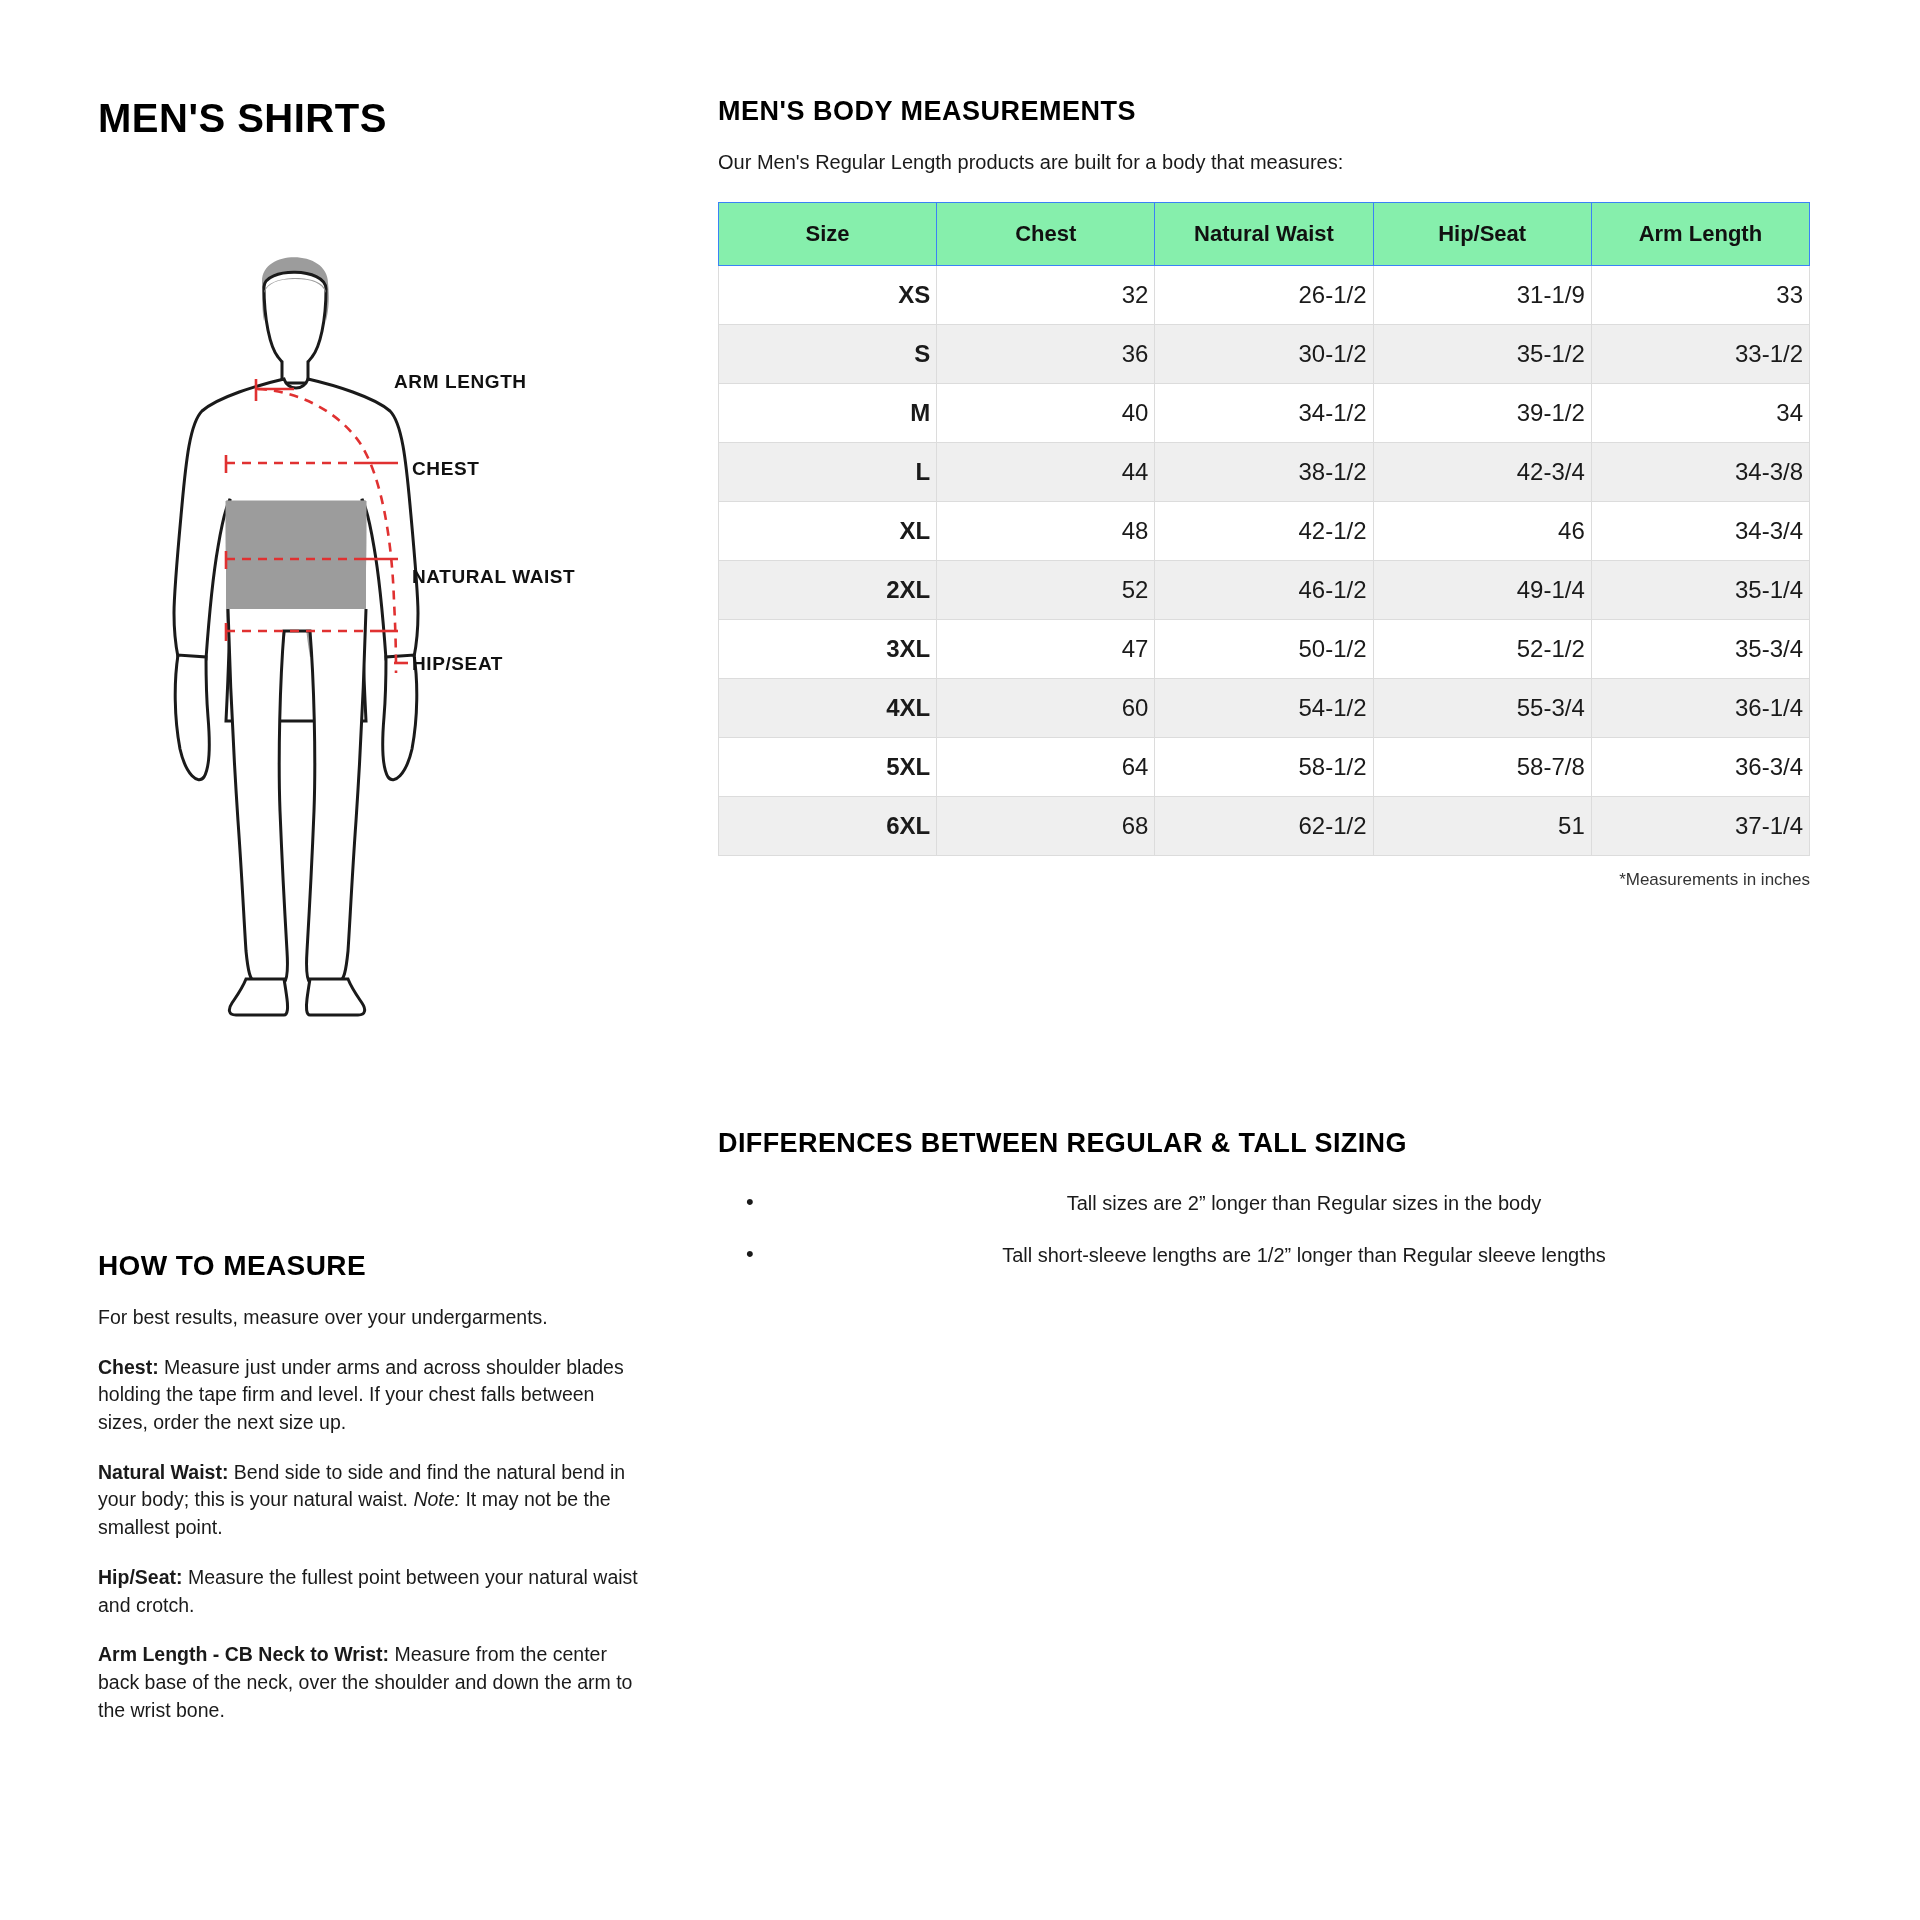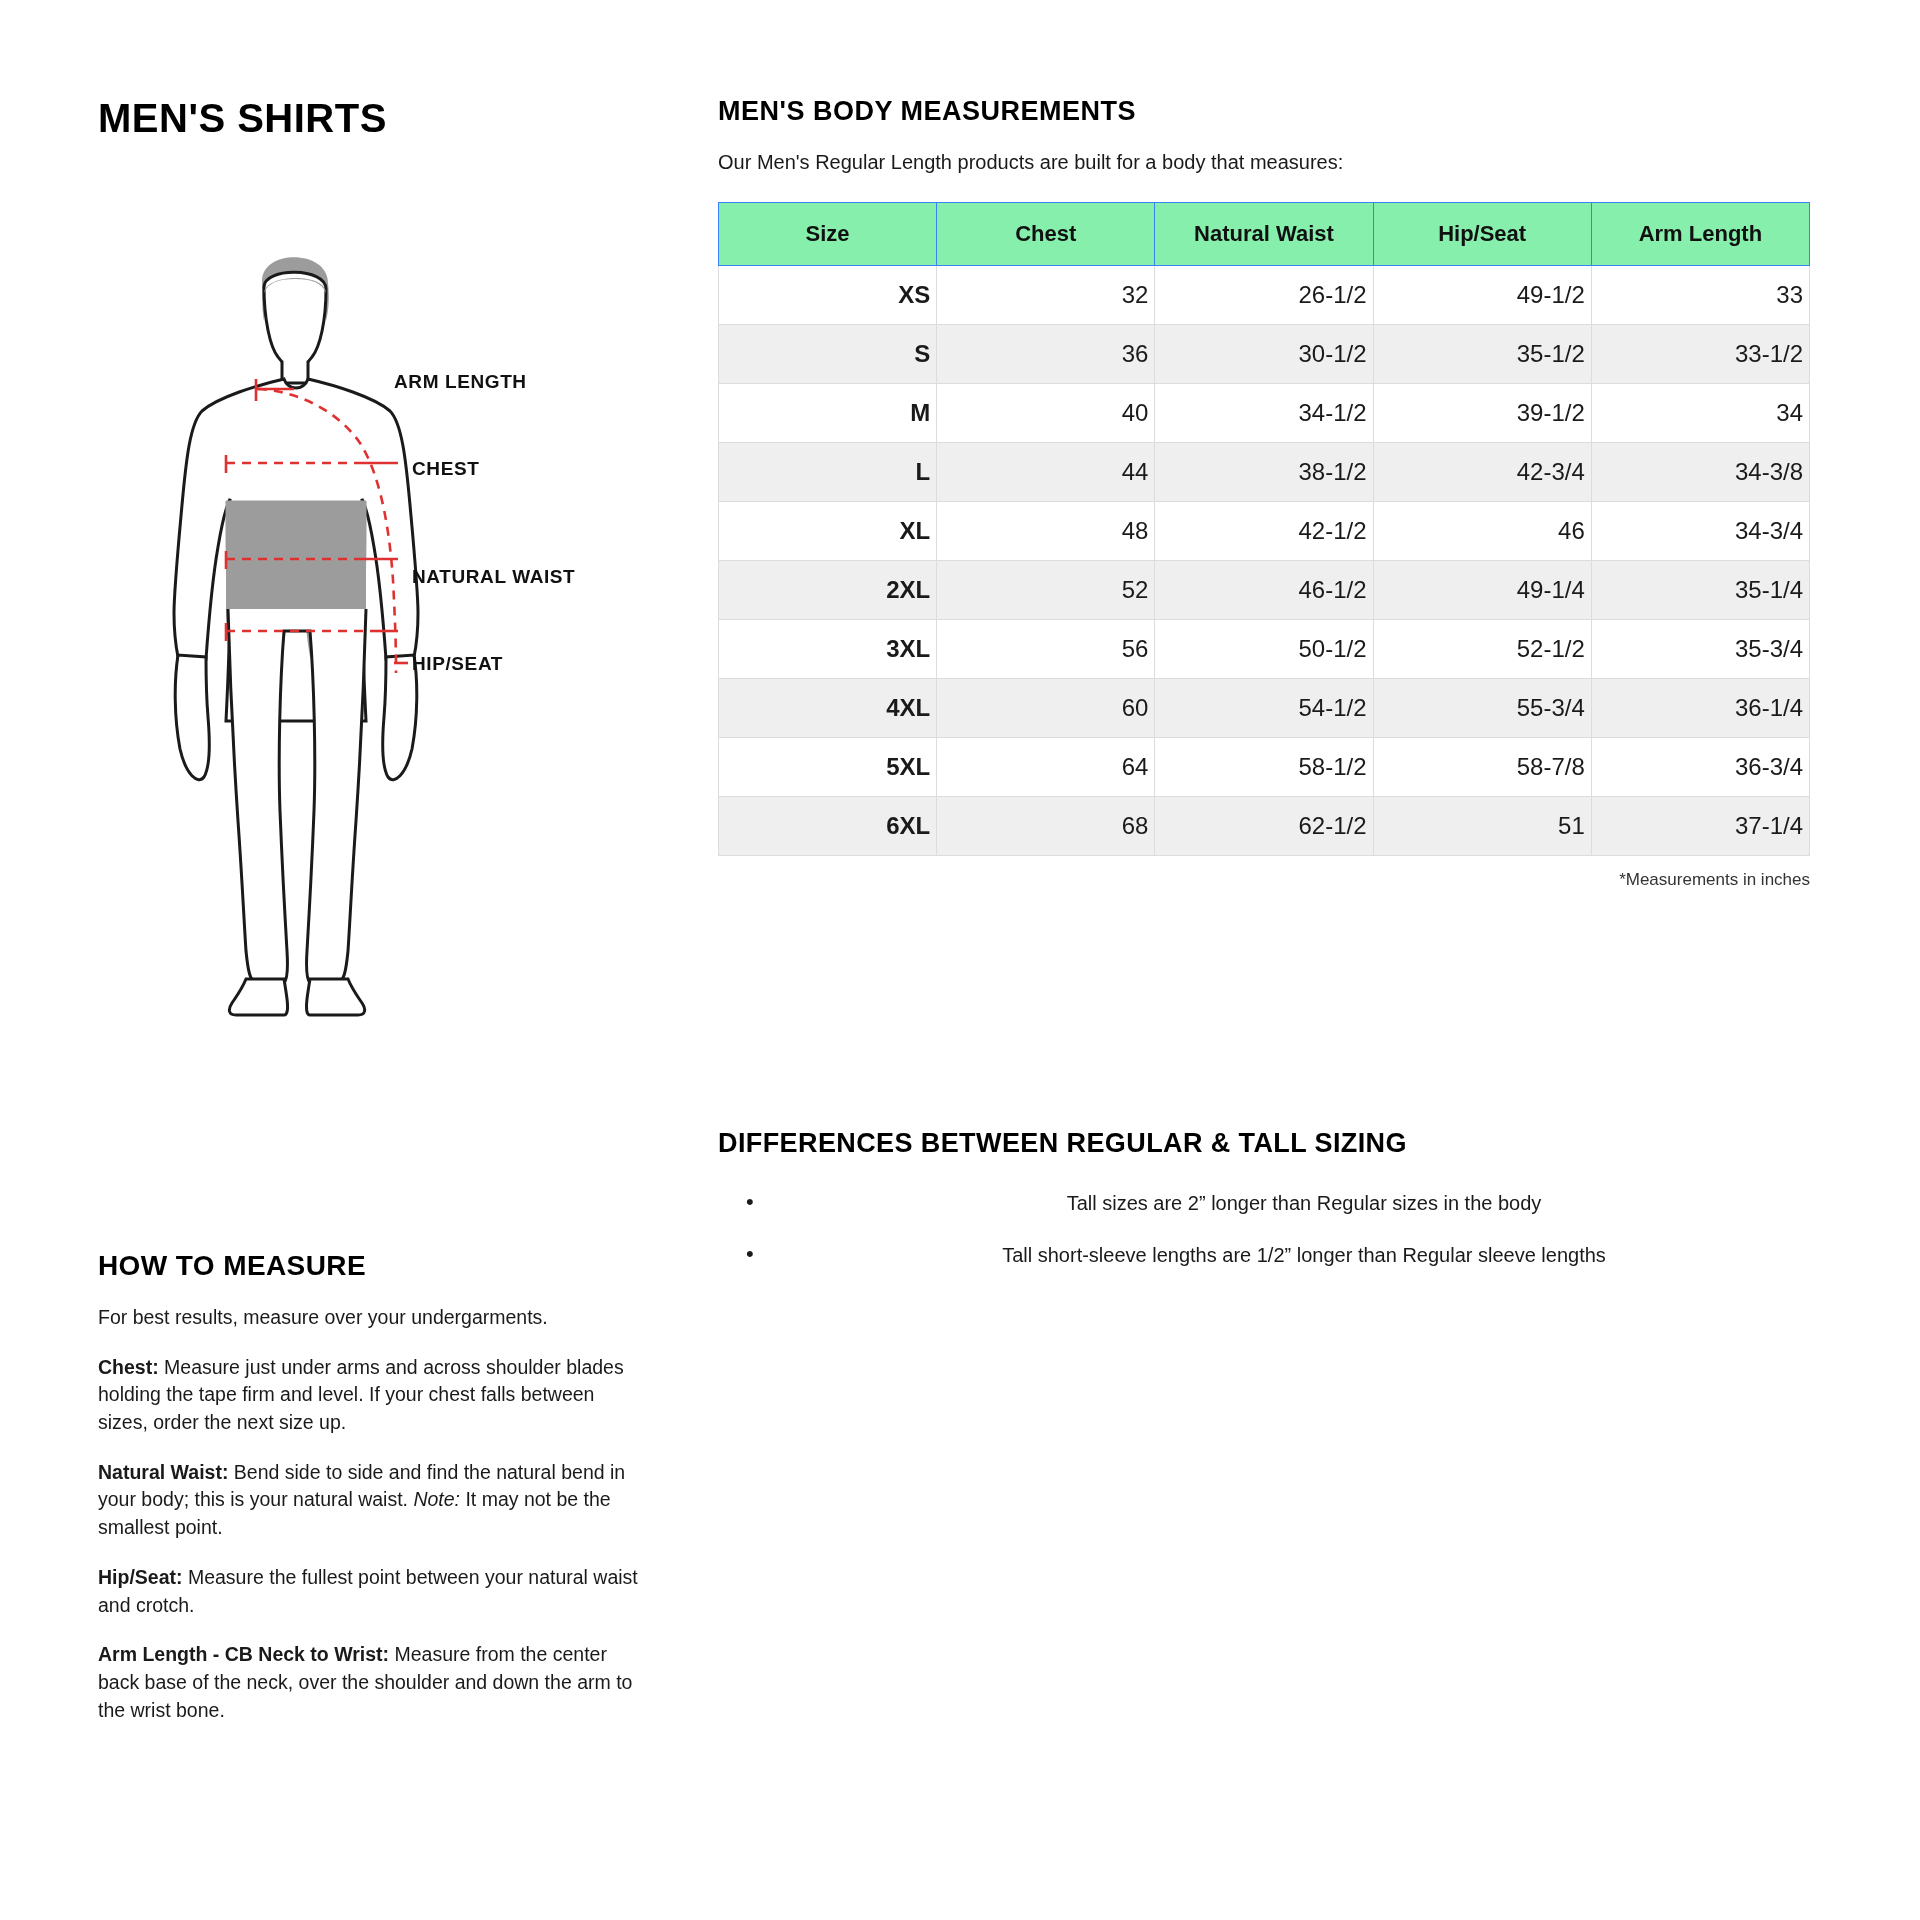--- a/index.html
+++ b/index.html
@@ -281,21 +281,21 @@
           <th>Natural Waist</th>
           <th>Hip/Seat</th>
           <th>Arm Length</th>
         </tr>
       </thead>
       <tbody>
         <tr class="odd">
             <td class="size-cell">XS</td>
             <td>32</td>
             <td>26-1/2</td>
-            <td>49-1/2</td>
+            <td>31-1/9</td>
             <td>33</td>
           </tr>
         <tr class="even">
             <td class="size-cell">S</td>
             <td>36</td>
             <td>30-1/2</td>
             <td>35-1/2</td>
             <td>33-1/2</td>
           </tr>
         <tr class="odd">
@@ -321,21 +321,21 @@
           </tr>
         <tr class="even">
             <td class="size-cell">2XL</td>
             <td>52</td>
             <td>46-1/2</td>
             <td>49-1/4</td>
             <td>35-1/4</td>
           </tr>
         <tr class="odd">
             <td class="size-cell">3XL</td>
-            <td>56</td>
+            <td>47</td>
             <td>50-1/2</td>
             <td>52-1/2</td>
             <td>35-3/4</td>
           </tr>
         <tr class="even">
             <td class="size-cell">4XL</td>
             <td>60</td>
             <td>54-1/2</td>
             <td>55-3/4</td>
             <td>36-1/4</td>

